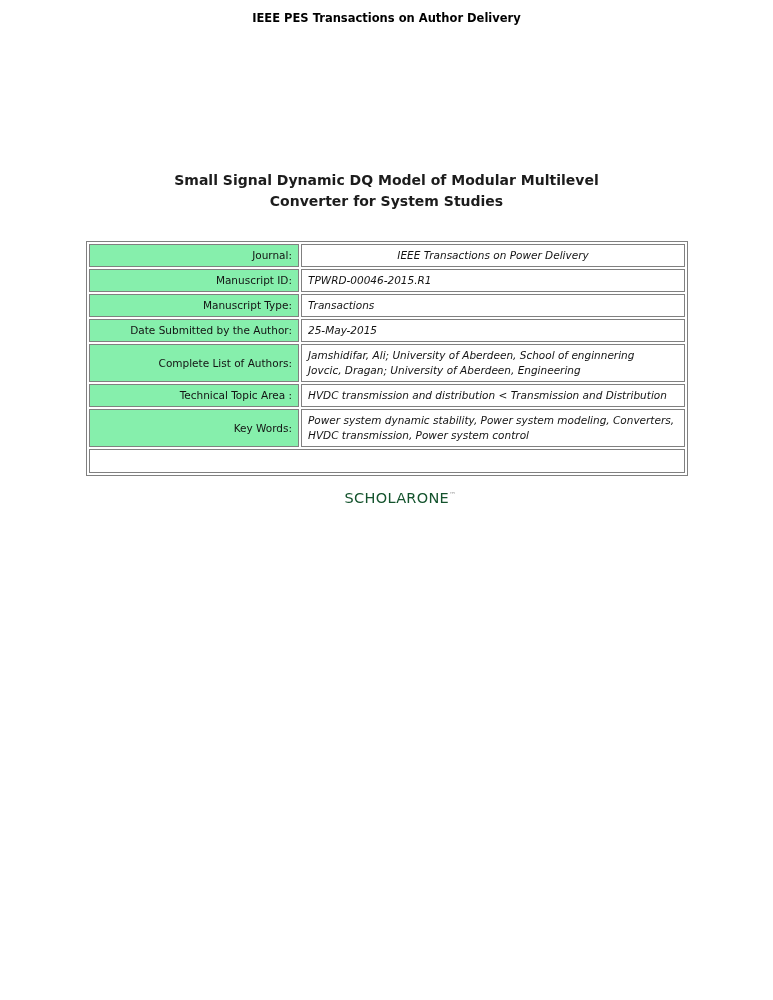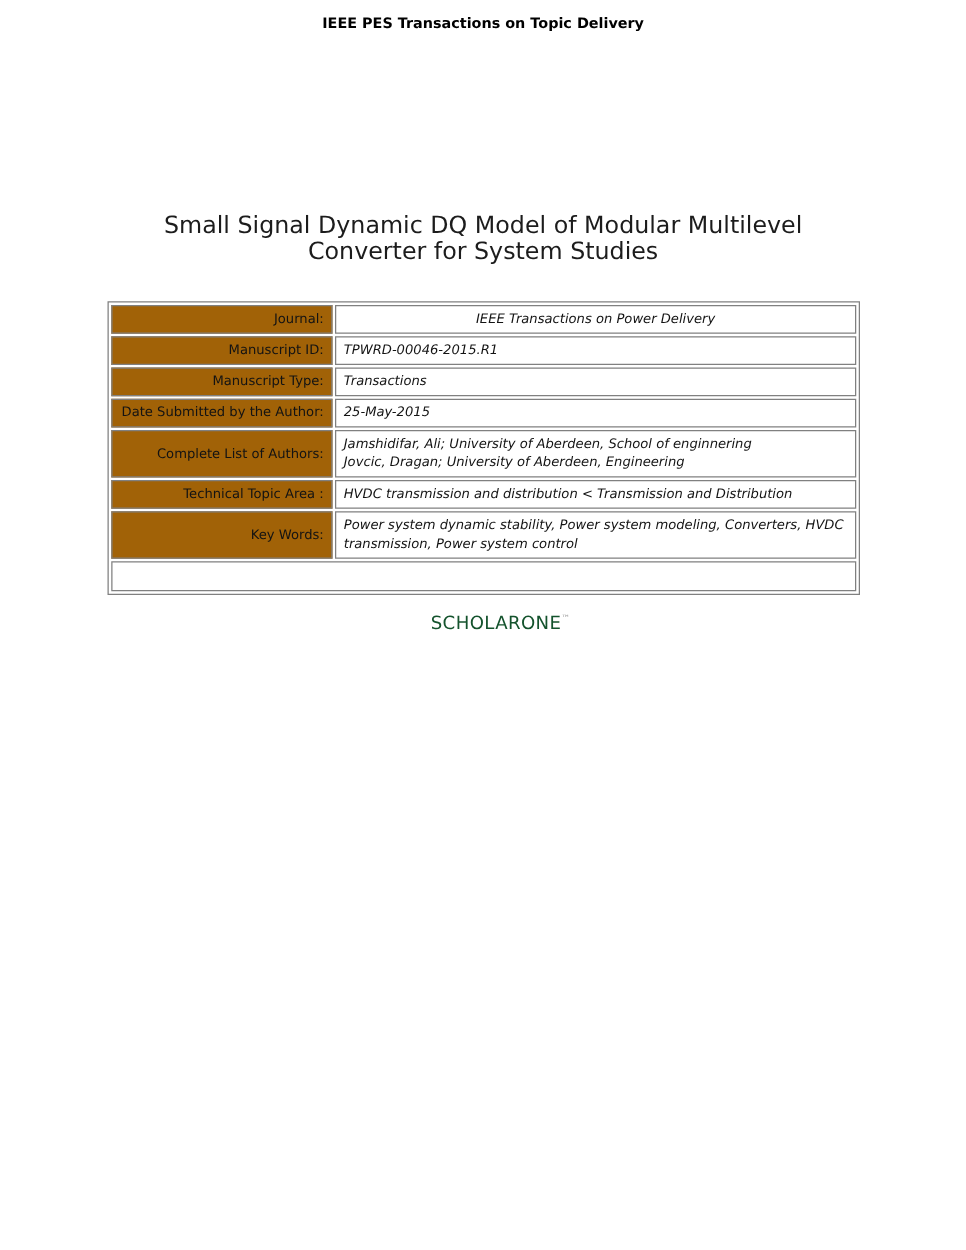--- a/index.html
+++ b/index.html
@@ -23,22 +23,22 @@
     font-size: 11.5px;
     color: #000000;
   }
 
   .paper-title {
     position: absolute;
     top: 170px;
     left: 0;
     width: 100%;
     text-align: center;
-    font-weight: normal;
-    font-size: 19px;
+    font-weight: bold;
+    font-size: 14px;
     line-height: 21px;
     color: #1c1c1c;
     white-space: pre-line;
   }
 
   table.meta-table {
     position: absolute;
     top: 241px;
     left: 86px;
     width: 602px;
@@ -50,23 +50,23 @@
   }
   table.meta-table td {
     border: 1px solid #808080;
     font-size: 10.5px;
     line-height: 15px;
     vertical-align: middle;
     padding: 3px 6px;
     color: #131313;
   }
   td.field-label {
-    background: #a16207;
+    background: #86efac;
     text-align: right;
-    width: 177px;
+    width: 210px;
   }
   td.field-value {
     background: #ffffff;
     text-align: left;
     padding-left: 8px;
     white-space: pre-line;
     font-style: italic;
   }
   td.field-value.italic { font-style: italic; text-align: center; }
   tr.empty-row td {
@@ -92,21 +92,21 @@
   }
   .logo-line2 {
     font-size: 13.5px;
     color: #f6921e;
     margin-top: 1px;
   }
 </style>
 </head>
 <body>
 
-<div class="running-head">IEEE PES Transactions on Topic Delivery</div>
+<div class="running-head">IEEE PES Transactions on Author Delivery</div>
 
 <div class="paper-title">Small Signal Dynamic DQ Model of Modular Multilevel
 Converter for System Studies</div>
 
 <table class="meta-table">
   <tbody>
     <tr>
       <td class="field-label">Journal:</td>
       <td class="field-value italic">IEEE Transactions on Power Delivery</td>
     </tr>

